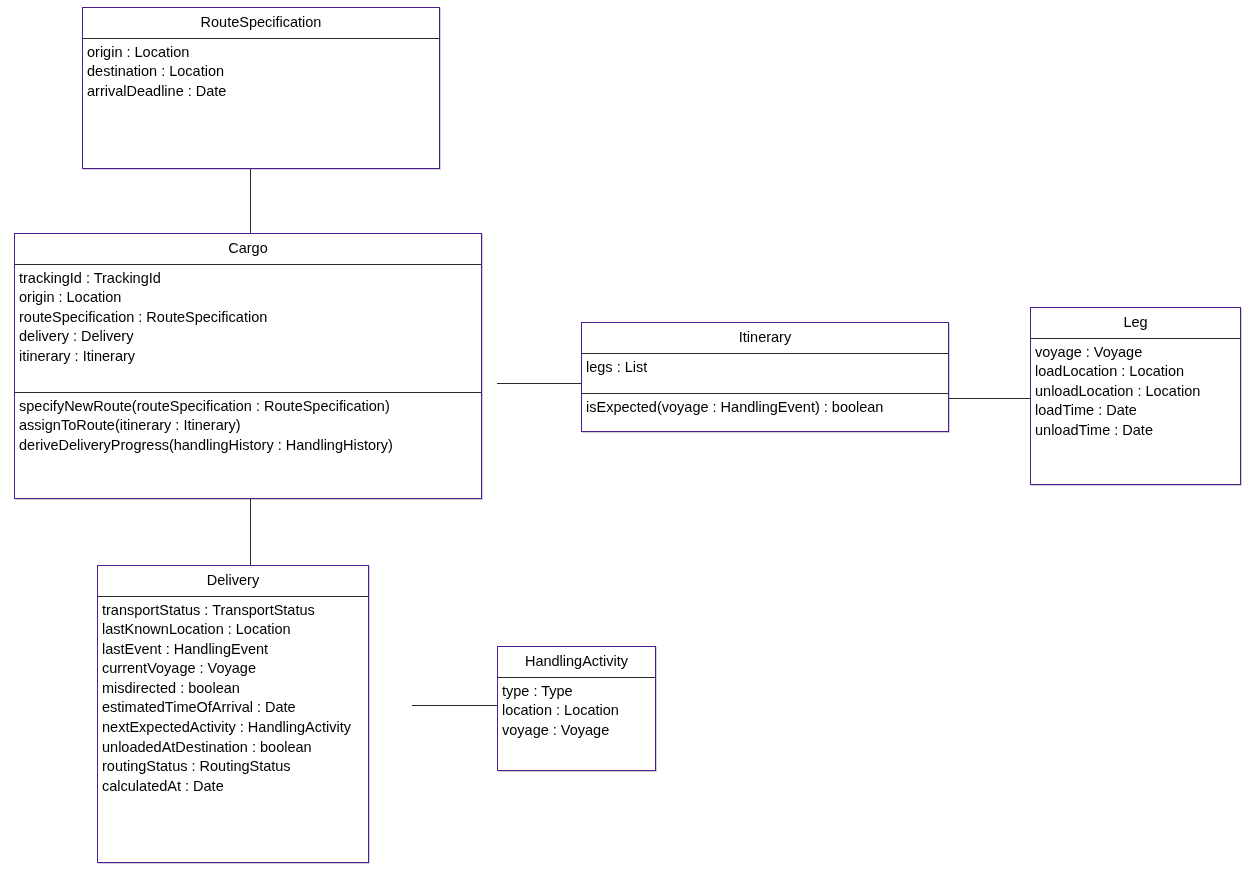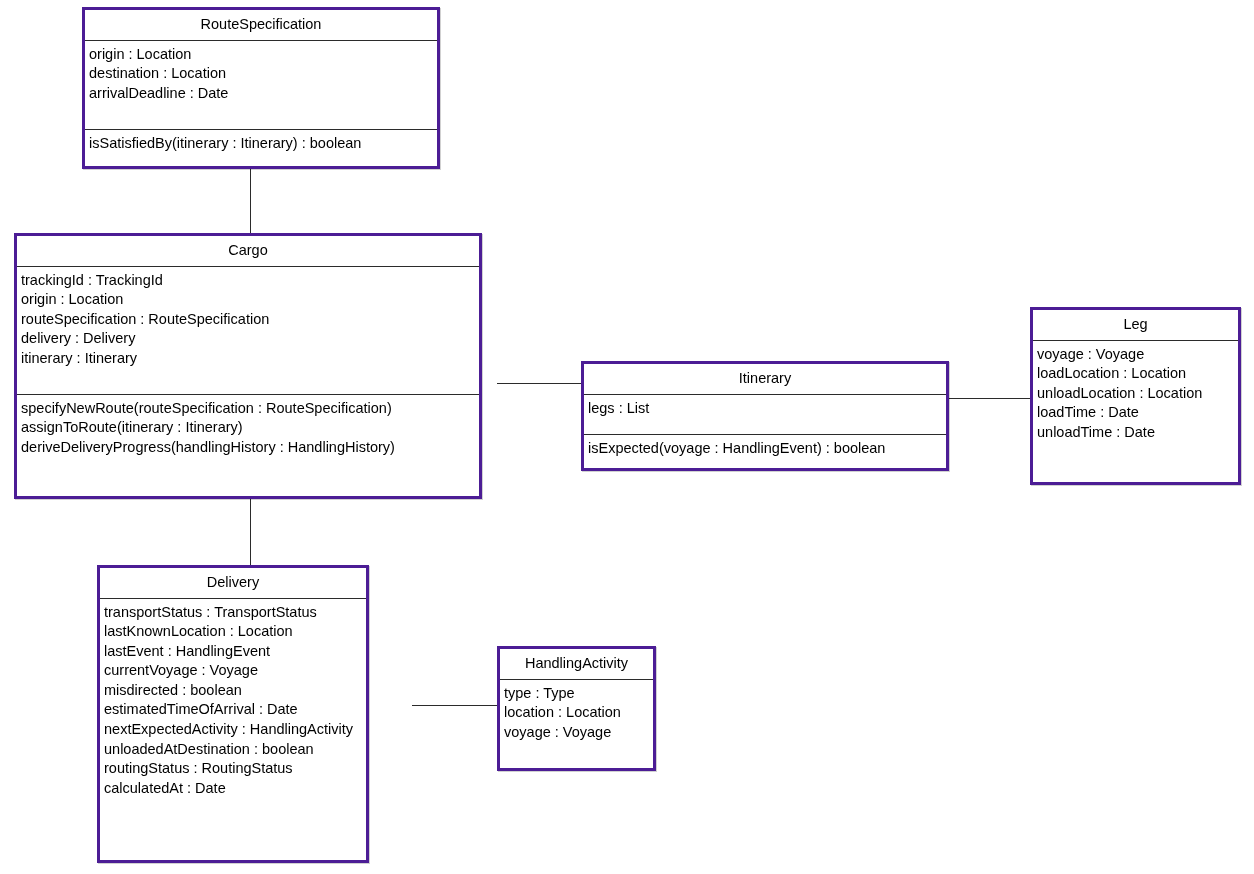--- a/index.html
+++ b/index.html
@@ -18,21 +18,21 @@
     height: 874px;
     background: #ffffff;
     overflow: hidden;
   }
 
   
   .uml-class {
     position: absolute;
     box-sizing: border-box;
     background: #ffffff;
-    border: 3px solid #4c1d95;
+    border: 1px solid #4c1d95;
     box-shadow: 1px 1px 0 rgba(0,0,0,0.18);
     z-index: 5;
   }
   .uml-name {
     box-sizing: border-box;
     text-align: center;
     font-size: 14.5px;
     line-height: 1;
     padding: 7px 4px 8px 4px;
     border-bottom: 1px solid #2b2b2b;
@@ -77,42 +77,39 @@
 
   <div class="edge edge-h" style="left:412px; top:705px; width:86px;"></div>
 
   <div class="uml-class" style="left:82px; top:7px; width:358px; height:162px;">
     <div class="uml-name">RouteSpecification</div>
     <div class="uml-compartment" style="height:88px;">
       <div class="uml-feature">origin : Location</div>
       <div class="uml-feature">destination : Location</div>
       <div class="uml-feature">arrivalDeadline : Date</div>
     </div>
-    <div class="uml-compartment">
-      <div class="uml-feature">isSatisfiedBy(itinerary : Itinerary) : boolean</div>
-    </div>
   </div>
 
   <div class="uml-class" style="left:14px; top:233px; width:468px; height:266px;">
     <div class="uml-name">Cargo</div>
     <div class="uml-compartment" style="height:127px;">
       <div class="uml-feature">trackingId : TrackingId</div>
       <div class="uml-feature">origin : Location</div>
       <div class="uml-feature">routeSpecification : RouteSpecification</div>
       <div class="uml-feature">delivery : Delivery</div>
       <div class="uml-feature">itinerary : Itinerary</div>
     </div>
     <div class="uml-compartment">
       <div class="uml-feature">specifyNewRoute(routeSpecification : RouteSpecification)</div>
       <div class="uml-feature">assignToRoute(itinerary : Itinerary)</div>
       <div class="uml-feature">deriveDeliveryProgress(handlingHistory : HandlingHistory)</div>
     </div>
   </div>
 
-  <div class="uml-class" style="left:581px; top:361px; width:368px; height:110px;">
+  <div class="uml-class" style="left:581px; top:322px; width:368px; height:110px;">
     <div class="uml-name">Itinerary</div>
     <div class="uml-compartment" style="height:39px;">
       <div class="uml-feature">legs : List</div>
     </div>
     <div class="uml-compartment">
       <div class="uml-feature">isExpected(voyage : HandlingEvent) : boolean</div>
     </div>
   </div>
 
   <div class="uml-class" style="left:1030px; top:307px; width:211px; height:178px;">

